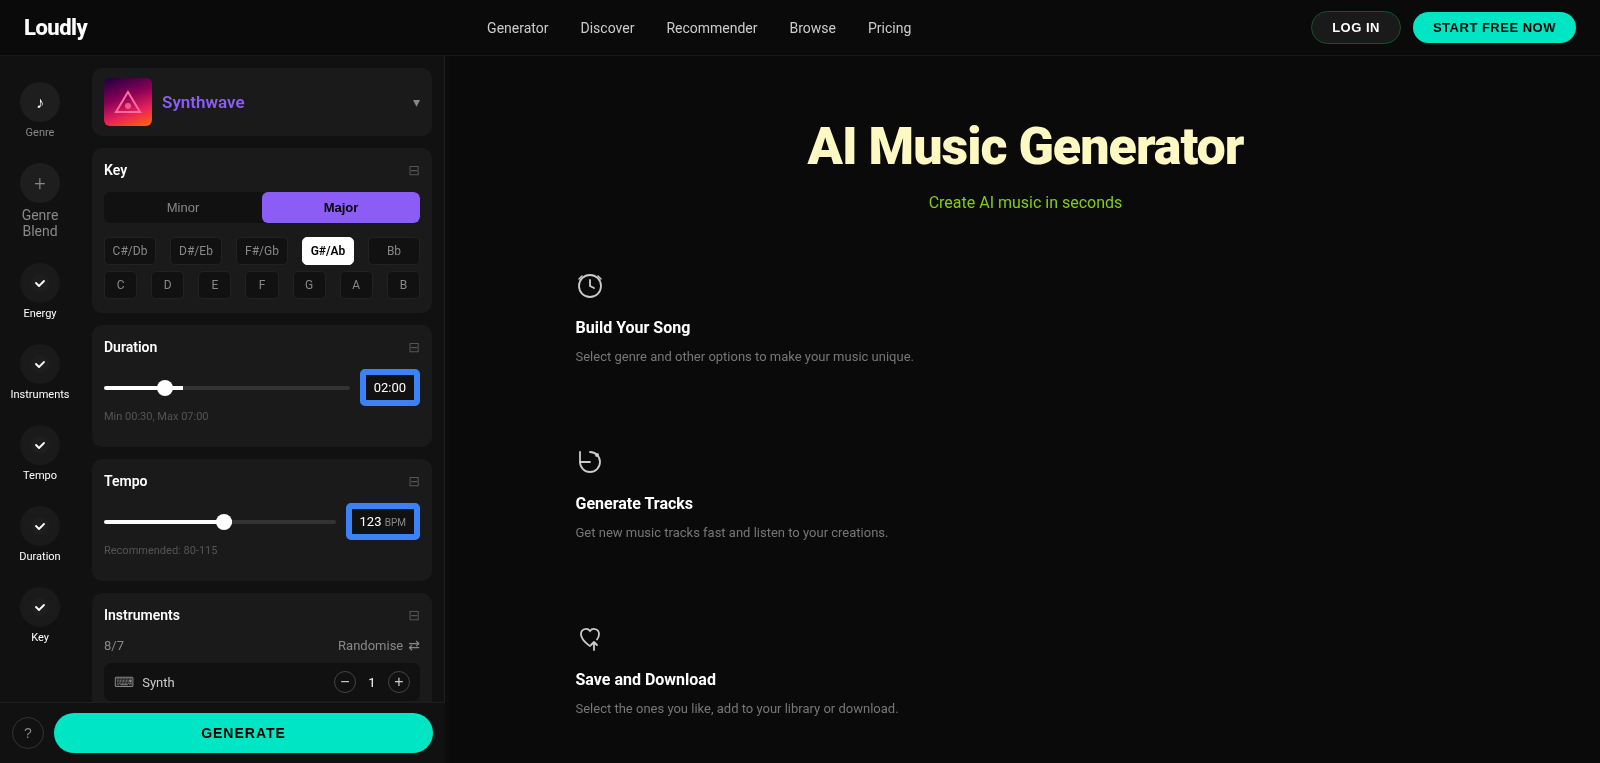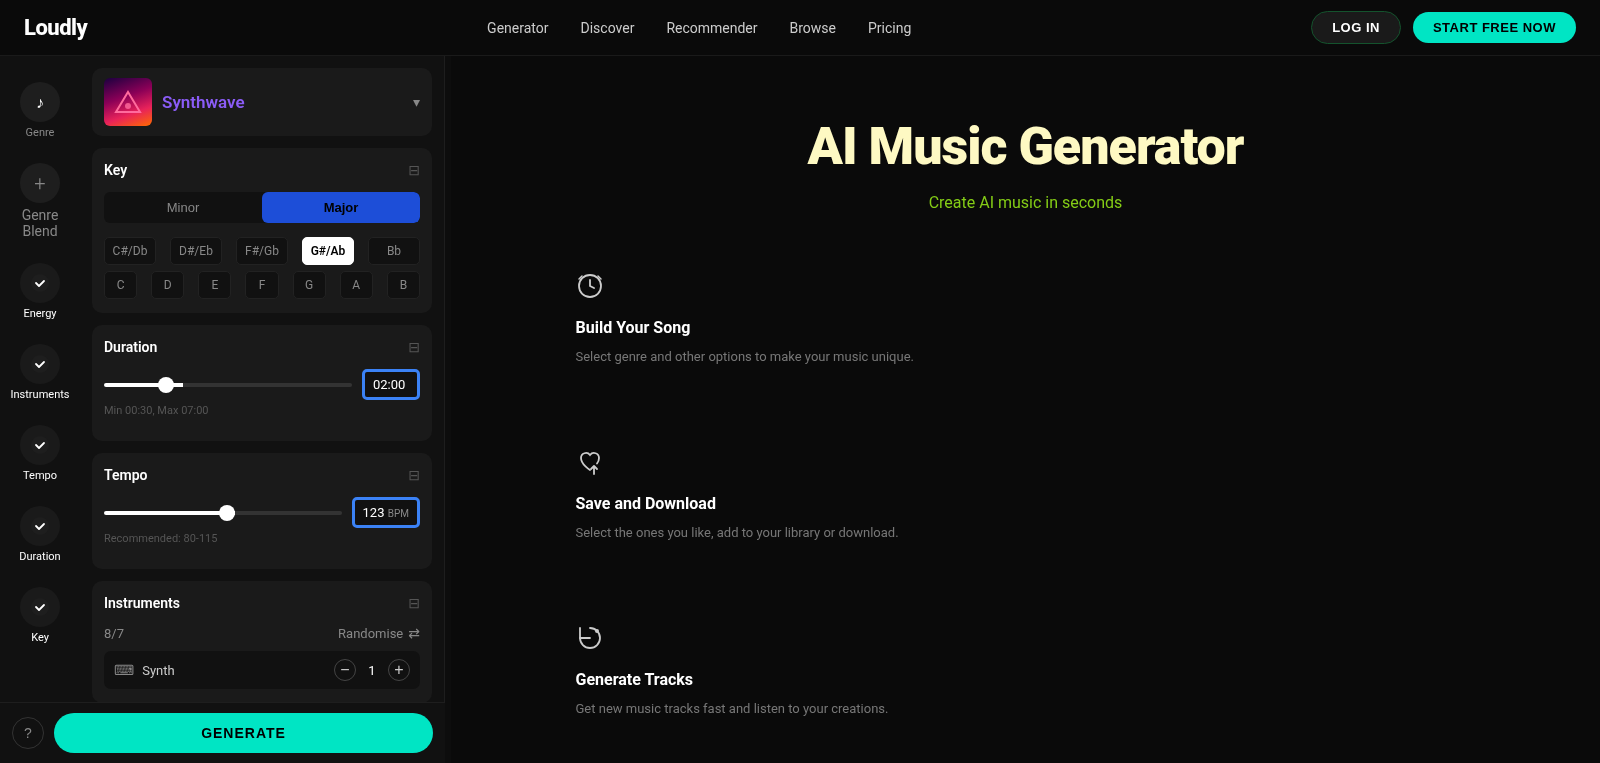--- a/index.html
+++ b/index.html
@@ -224,21 +224,21 @@
       text-align: center;
       font-size: 13px;
       font-weight: 500;
       cursor: pointer;
       color: #888;
       border-radius: 6px;
       border: none;
       background: transparent;
     }
     .key-btn.active {
-      background: #1d4ed8;
+      background: #8b5cf6;
       color: #000;
       font-weight: 600;
     }
 
     
     .key-grid {
       display: flex;
       flex-direction: column;
       gap: 6px;
     }
@@ -291,27 +291,27 @@
     input[type="range"]::-webkit-slider-thumb {
       appearance: none;
       width: 16px;
       height: 16px;
       border-radius: 50%;
       background: #fff;
       cursor: pointer;
     }
     .slider-value {
       background: #111;
-      border: 3px solid #3b82f6;
+      border: 6px solid #3b82f6;
       border-radius: 5px;
       padding: 5px 8px;
       font-size: 13px;
       color: #fff;
       min-width: 58px;
-      text-align: left;
+      text-align: right;
     }
     .slider-hint {
       font-size: 11px;
       color: #555;
       margin-top: 4px;
     }
 
     
     .instruments-meta {
       display: flex;
@@ -671,38 +671,38 @@
             <path d="M22 4l3 3" stroke="#ccc" stroke-width="1.5" stroke-linecap="round"></path>
           </svg>
         </div>
         <div class="feature-title">Build Your Song</div>
         <div class="feature-desc">Select genre and other options to make your music unique.</div>
       </div>
 
       <div class="feature">
         <div class="feature-icon">
           <svg width="28" height="28" viewBox="0 0 28 28" fill="none">
-            <path d="M14 22s-9-5.5-9-12a5 5 0 0 1 9-3 5 5 0 0 1 9 3c0 2-.8 4-2 5.5" stroke="#ccc" stroke-width="1.8" stroke-linecap="round"></path>
-            <path d="M18 18v8M15 21l3-3 3 3" stroke="#ccc" stroke-width="1.8" stroke-linecap="round" stroke-linejoin="round"></path>
-          </svg>
-        </div>
-        <div class="feature-title">Save and Download</div>
-        <div class="feature-desc">Select the ones you like, add to your library or download.</div>
-      </div>
-
-      <div class="feature">
-        <div class="feature-icon">
-          <svg width="28" height="28" viewBox="0 0 28 28" fill="none">
             <path d="M4 14A10 10 0 1 0 14 4" stroke="#ccc" stroke-width="1.8" stroke-linecap="round"></path>
             <path d="M4 4v10h10" stroke="#ccc" stroke-width="1.8" stroke-linecap="round" stroke-linejoin="round"></path>
             <circle cx="21" cy="7" r="2" fill="#ccc"></circle>
           </svg>
         </div>
         <div class="feature-title">Generate Tracks</div>
         <div class="feature-desc">Get new music tracks fast and listen to your creations.</div>
+      </div>
+
+      <div class="feature">
+        <div class="feature-icon">
+          <svg width="28" height="28" viewBox="0 0 28 28" fill="none">
+            <path d="M14 22s-9-5.5-9-12a5 5 0 0 1 9-3 5 5 0 0 1 9 3c0 2-.8 4-2 5.5" stroke="#ccc" stroke-width="1.8" stroke-linecap="round"></path>
+            <path d="M18 18v8M15 21l3-3 3 3" stroke="#ccc" stroke-width="1.8" stroke-linecap="round" stroke-linejoin="round"></path>
+          </svg>
+        </div>
+        <div class="feature-title">Save and Download</div>
+        <div class="feature-desc">Select the ones you like, add to your library or download.</div>
       </div>
     </div>
   </div>
 
 </div>
 
 <style>
   .bottom-bar {
     display: flex;
     align-items: center;

